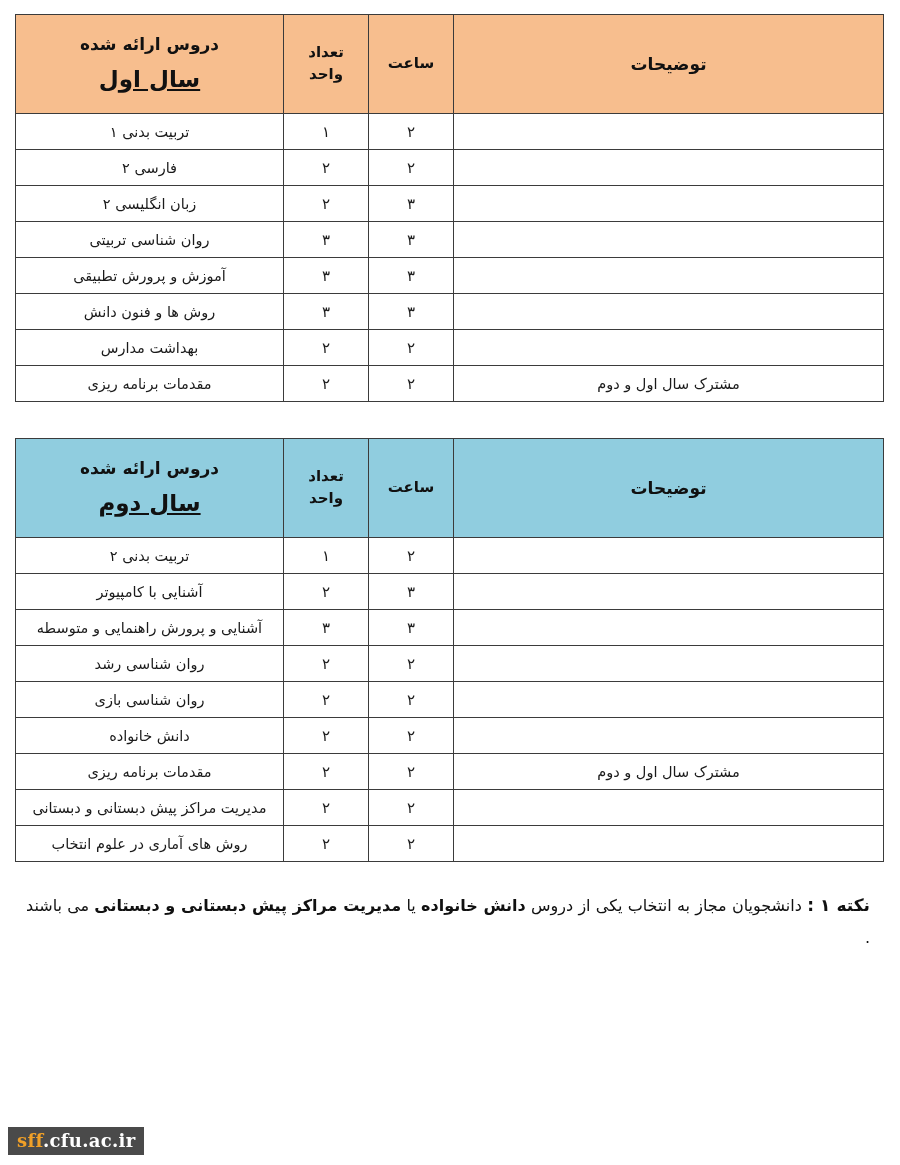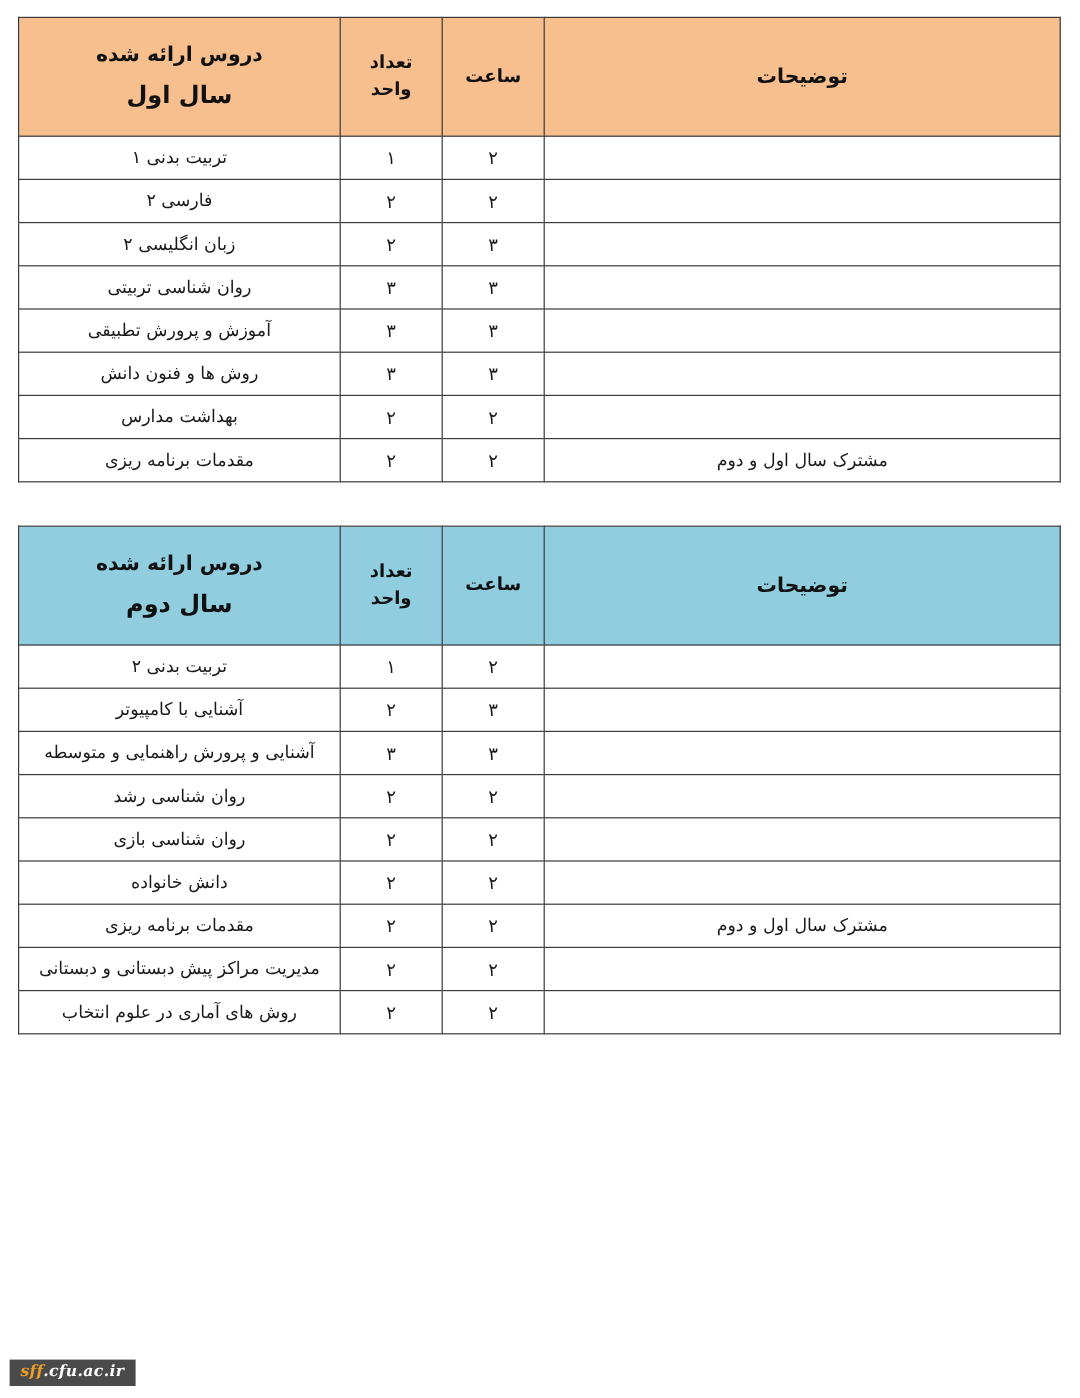--- a/index.html
+++ b/index.html
@@ -50,21 +50,21 @@
     height: 98px;
     font-weight: bold;
     font-size: 16px;
     line-height: 1.45;
     color: #111;
     padding: 4px 6px;
   }
   .hdr-cell.notes-hdr   { font-size: 17px; }
   .hdr-cell.small-hdr   { font-size: 15px; }
   .hdr-cell .title-main { display:block; font-size: 17px; }
-  .hdr-cell .title-year { display:block; font-size: 20px; margin-top: 6px; }
+  .hdr-cell .title-year { display:block; font-size: 23px; margin-top: 6px; text-decoration: underline; }
 
   .theme-orange .hdr-cell { background: #F7BE8E; }
   .theme-blue   .hdr-cell { background: #90CDDF; }
 
   
   .body-cell {
     height: 35px;
     font-size: 14.5px;
     background: #ffffff;
     color: #1a1a1a;
@@ -102,23 +102,22 @@
   .note-2 { text-align: justify; text-align-last: left; }
 
   
   .watermark {
     position: absolute;
     left: 8px;
     bottom: 10px;
     background: #4a4a4a;
     padding: 3px 9px 4px 9px;
     font-family: "DejaVu Serif", "Liberation Serif", serif;
-    font-size: 13px;
+    font-size: 18px;
     font-weight: bold;
-    font-style: italic;
     letter-spacing: 0.3px;
     direction: ltr;
   }
   .watermark .wm-a { color: #f0a028; }
   .watermark .wm-b { color: #ffffff; }
 </style>
 </head>
 <body>
 
 <div class="page">
@@ -272,20 +271,23 @@
         <td class="body-cell notes-cell"></td>
         <td class="body-cell num-cell">۲</td>
         <td class="body-cell num-cell">۲</td>
         <td class="body-cell course-cell">روش های آماری در علوم انتخاب</td>
       </tr>
     </tbody>
   </table>
 
   <div class="notes-block">
 
+    <p class="note-line">
+      <span class="note-label">نکته ۱ :</span><span> دانشجویان مجاز به انتخاب یکی از دروس </span><span class="note-strong">دانش خانواده</span><span> یا </span><span class="note-strong">مدیریت مراکز پیش دبستانی و دبستانی</span><span> می باشند .</span>
+    </p>
 
   </div>
 
   <div class="watermark">
     <span class="wm-a">sff</span><span class="wm-b">.cfu.ac.ir</span>
   </div>
 
 </div>
 
 </body></html>

